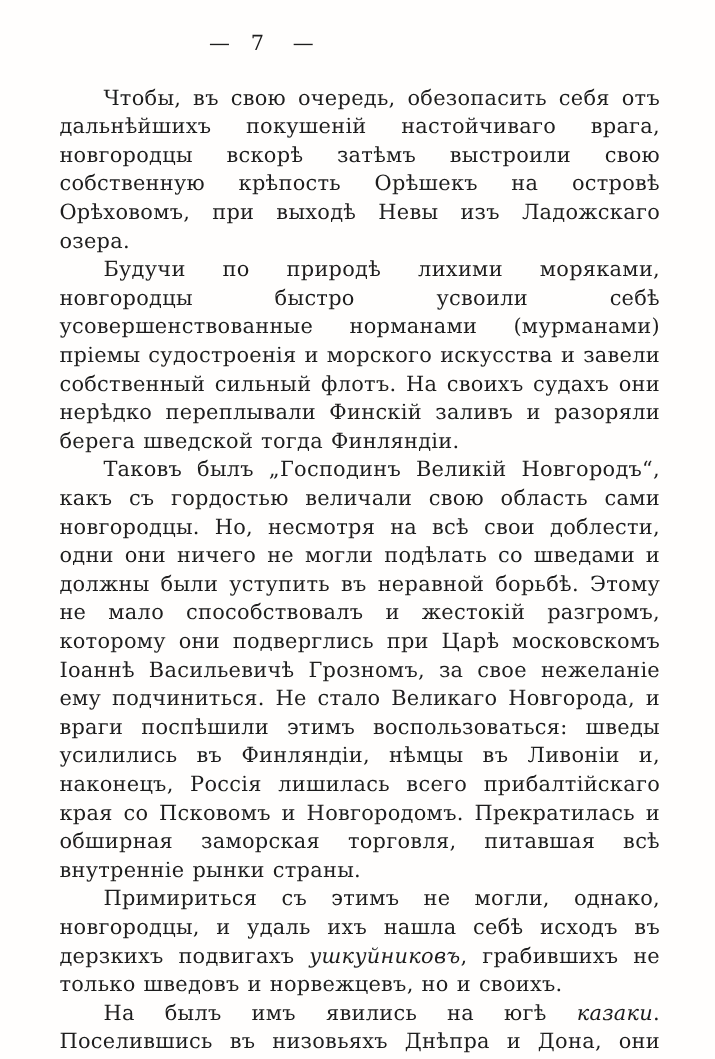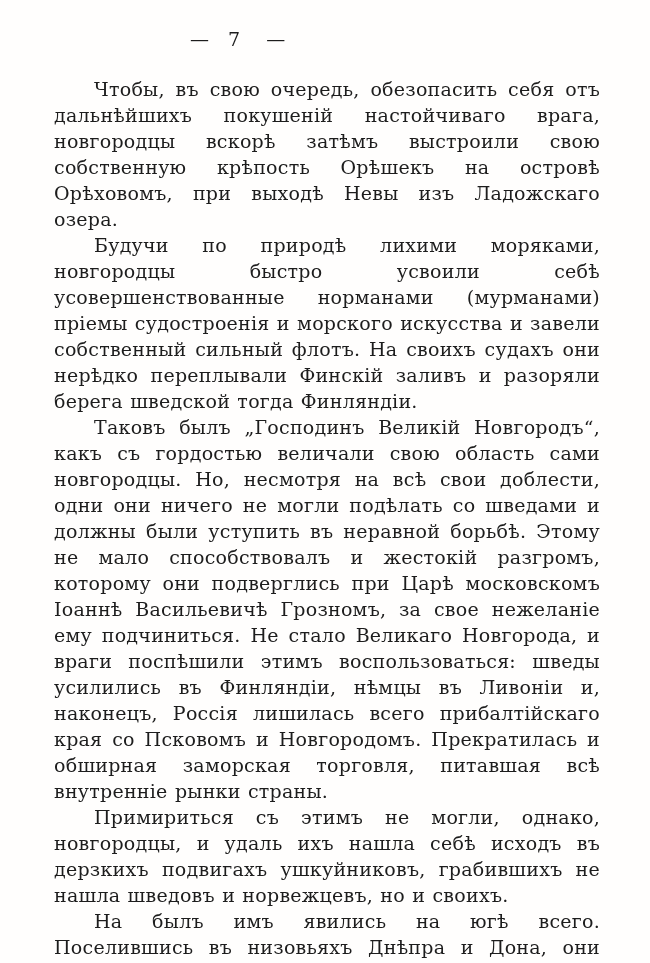--- a/index.html
+++ b/index.html
@@ -38,31 +38,32 @@
   .page-body p.para {
     margin: 0;
     text-indent: 40px;
     text-align: justify;
     font-size: 19px;
     line-height: 26px;
     letter-spacing: 0.25px;
     word-spacing: 1px;
   }
   .italic {
+    font-style: italic;
   }
 </style>
 </head>
 <body>
 
 <div class="page">
   <div class="page-header">
     <span class="dash">—</span>
     <span class="num">7</span>
     <span class="dash">—</span>
   </div>
   <div class="page-body">
       <p class="para"><span>Чтобы, въ свою очередь, обезопасить себя отъ дальнѣйшихъ покушеній настойчиваго врага, новгородцы вскорѣ затѣмъ выстроили свою собственную крѣпость Орѣшекъ на островѣ Орѣховомъ, при выходѣ Невы изъ Ладожскаго озера.</span></p>
       <p class="para"><span>Будучи по природѣ лихими моряками, новгородцы быстро усвоили себѣ усовершенствованные норманами (мурманами) пріемы судостроенія и морского искусства и завели собственный сильный флотъ. На своихъ судахъ они нерѣдко переплывали Финскій заливъ и разоряли берега шведской тогда Финляндіи.</span></p>
       <p class="para"><span>Таковъ былъ „Господинъ Великій Новгородъ“, какъ съ гордостью величали свою область сами новгородцы. Но, несмотря на всѣ свои доблести, одни они ничего не могли подѣлать со шведами и должны были уступить въ неравной борьбѣ. Этому не мало способствовалъ и жестокій разгромъ, которому они подверглись при Царѣ московскомъ Іоаннѣ Васильевичѣ Грозномъ, за свое нежеланіе ему подчиниться. Не стало Великаго Новгорода, и враги поспѣшили этимъ воспользоваться: шведы усилились въ Финляндіи, нѣмцы въ Ливоніи и, наконецъ, Россія лишилась всего прибалтійскаго края со Псковомъ и Новгородомъ. Прекратилась и обширная заморская торговля, питавшая всѣ внутренніе рынки страны.</span></p>
-      <p class="para"><span>Примириться съ этимъ не могли, однако, новгородцы, и удаль ихъ нашла себѣ исходъ въ дерзкихъ подвигахъ </span><span class="italic">ушкуйниковъ</span><span>, грабившихъ не нашла шведовъ и норвежцевъ, но и своихъ.</span></p>
-      <p class="para"><span>На былъ имъ явились на югѣ </span><span class="italic">всего</span><span>. Поселившись въ низовьяхъ Днѣпра и Дона, они вели отчаянную борьбу съ татарами и турками не только на сушѣ, но и на морѣ, куда они выходили на своихъ легкихъ </span></p>
+      <p class="para"><span>Примириться съ этимъ не могли, однако, новгородцы, и удаль ихъ нашла себѣ исходъ въ дерзкихъ подвигахъ </span><span class="italic">ушкуйниковъ</span><span>, грабившихъ не только шведовъ и норвежцевъ, но и своихъ.</span></p>
+      <p class="para"><span>На былъ имъ явились на югѣ </span><span class="italic">казаки</span><span>. Поселившись въ низовьяхъ Днѣпра и Дона, они вели отчаянную борьбу съ татарами и турками не только на сушѣ, но и на морѣ, куда они выходили на своихъ легкихъ </span></p>
     </div>
 </div>
 
 </body></html>

